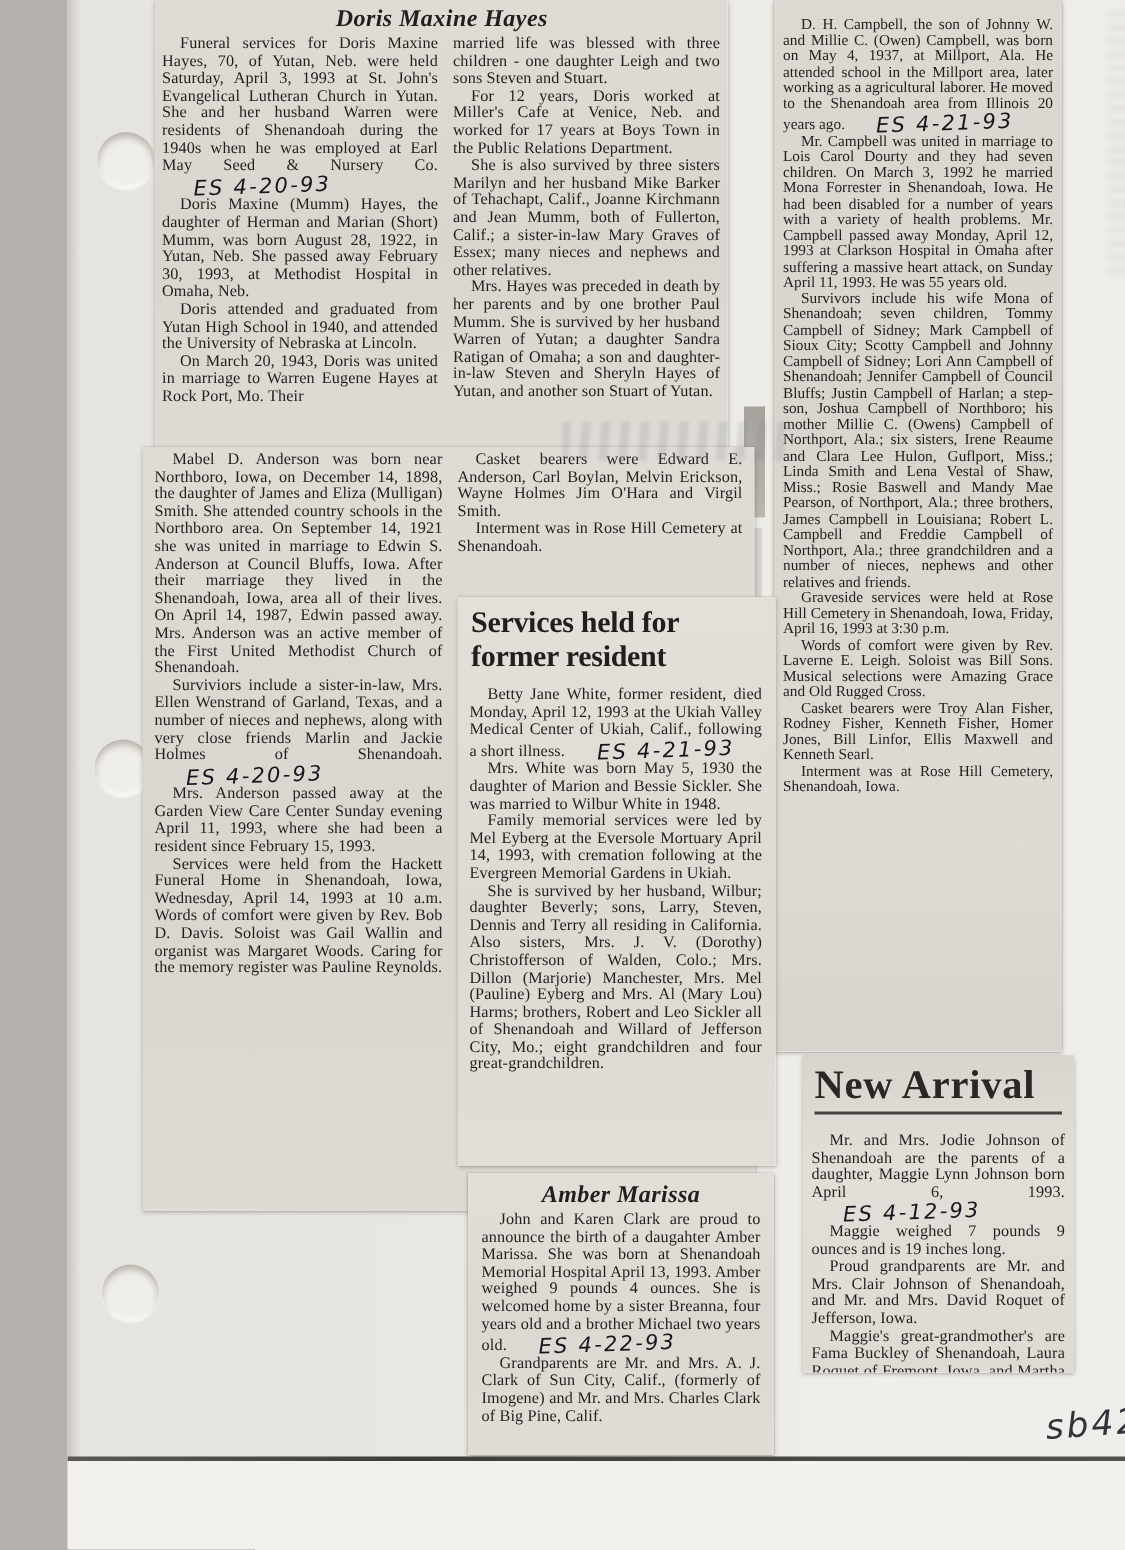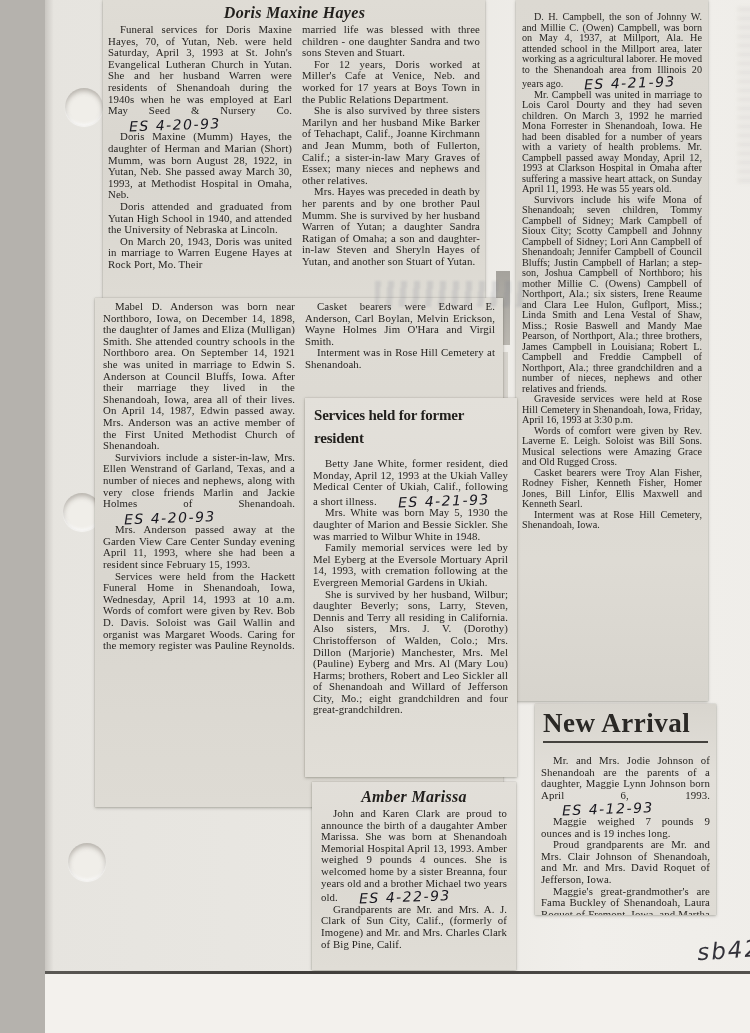--- a/index.html
+++ b/index.html
@@ -33,21 +33,21 @@
   .cols { display:flex; }
   #clip-hayes { left:58px; top:0; width:382px; height:298px; padding:2px 4px 0 5px; box-sizing:border-box; z-index:3; }
   #clip-hayes .cols { gap:10px; }
   #clip-campbell { left:471px; top:0; width:192px; height:701px; padding:12px 6px 0 6px; box-sizing:border-box;
     font-size:10.2px; line-height:10.5px; letter-spacing:0; z-index:3;
     background:linear-gradient(180deg,#dcd9d2,#d8d5ce 40%,#dedbd4 80%,#d7d4cd); }
   #clip-anderson { left:50px; top:298px; width:408px; height:509px; padding:3px 5px 0 8px; box-sizing:border-box; z-index:3; }
   #clip-anderson .cols { gap:10px; }
   #clip-white { left:260px; top:398px; width:212px; height:379px; padding:5px 9px 0 8px; box-sizing:border-box; z-index:4;
     background:linear-gradient(180deg,#e3e0da,#dddad3 60%,#e1ded7); }
-  .headline { font-size:15px; line-height:23px; font-weight:bold; letter-spacing:-.2px; margin:1px 0 8px 1px; }
+  .headline { font-size:20px; line-height:23px; font-weight:bold; letter-spacing:-.2px; margin:1px 0 8px 1px; }
   #clip-amber { left:267px; top:782px; width:204px; height:188px; padding:4px 9px 0 9px; box-sizing:border-box; z-index:4;
     background:linear-gradient(180deg,#e2dfd9,#dcd9d2 55%,#e0ddd6); }
   #clip-newarrival { left:490px; top:704px; width:181px; height:211px; padding:2px 6px 0 6px; box-sizing:border-box; z-index:3;
     background:linear-gradient(180deg,#d8d5ce,#e2dfd9 35%,#dedbd4); }
   .na-title {
     font-size:27px; line-height:30px; font-weight:bold; letter-spacing:.5px;
     padding:1px 0 3px 0; margin:1px 2px 12px 2px; border-bottom:2px solid #44423e; color:#2a2825;
   }
   .hw {
     display:inline-block; font-family:"DejaVu Sans", sans-serif; font-style:italic;
@@ -84,26 +84,26 @@
   <div class="noise-tr"></div>
   <div class="artifact a1"></div>
   <div class="artifact a2"></div>
   <div class="smudge"></div>
 
   <section class="clip" id="clip-hayes">
     <h2 class="t-it">Doris Maxine Hayes</h2>
     <div class="cols">
       <div style="width:184px;">
         <p><span>Funeral services for Doris Maxine Hayes, 70, of Yutan, Neb. were held Saturday, April 3, 1993 at St. John's Evangelical Lutheran Church in Yutan. She and her husband Warren were residents of Shenandoah during the 1940s when he was employed at Earl May Seed &amp; Nursery Co.</span><span class="hw">ES 4-20-93</span></p>
-        <p>Doris Maxine (Mumm) Hayes, the daughter of Herman and Marian (Short) Mumm, was born August 28, 1922, in Yutan, Neb. She passed away March 30, 1993, at Methodist Hospital in Omaha, Neb.</p>
+        <p>Doris Maxine (Mumm) Hayes, the daughter of Herman and Marian (Short) Mumm, was born August 28, 1922, in Yutan, Neb. She passed away February 30, 1993, at Methodist Hospital in Omaha, Neb.</p>
         <p>Doris attended and graduated from Yutan High School in 1940, and attended the University of Nebraska at Lincoln.</p>
         <p>On March 20, 1943, Doris was united in marriage to Warren Eugene Hayes at Rock Port, Mo. Their</p>
       </div>
       <div style="width:178px;">
-        <p class="cont">married life was blessed with three children - one daughter Sandra and two sons Steven and Stuart.</p>
+        <p class="cont">married life was blessed with three children - one daughter Leigh and two sons Steven and Stuart.</p>
         <p>For 12 years, Doris worked at Miller's Cafe at Venice, Neb. and worked for 17 years at Boys Town in the Public Relations Department.</p>
         <p>She is also survived by three sisters Marilyn and her husband Mike Barker of Tehachapt, Calif., Joanne Kirchmann and Jean Mumm, both of Fullerton, Calif.; a sister-in-law Mary Graves of Essex; many nieces and nephews and other relatives.</p>
         <p>Mrs. Hayes was preceded in death by her parents and by one brother Paul Mumm. She is survived by her husband Warren of Yutan; a daughter Sandra Ratigan of Omaha; a son and daughter-in-law Steven and Sheryln Hayes of Yutan, and another son Stuart of Yutan.</p>
       </div>
     </div>
   </section>
 
   <section class="clip" id="clip-campbell">
     <p><span>D. H. Campbell, the son of Johnny W. and Millie C. (Owen) Campbell, was born on May 4, 1937, at Millport, Ala. He attended school in the Millport area, later working as a agricultural laborer. He moved to the Shenandoah area from Illinois 20 years ago.</span><span class="hw">ES 4-21-93</span></p>
     <p>Mr. Campbell was united in marriage to Lois Carol Dourty and they had seven children. On March 3, 1992 he married Mona Forrester in Shenandoah, Iowa. He had been disabled for a number of years with a variety of health problems. Mr. Campbell passed away Monday, April 12, 1993 at Clarkson Hospital in Omaha after suffering a massive heart attack, on Sunday April 11, 1993. He was 55 years old.</p>

